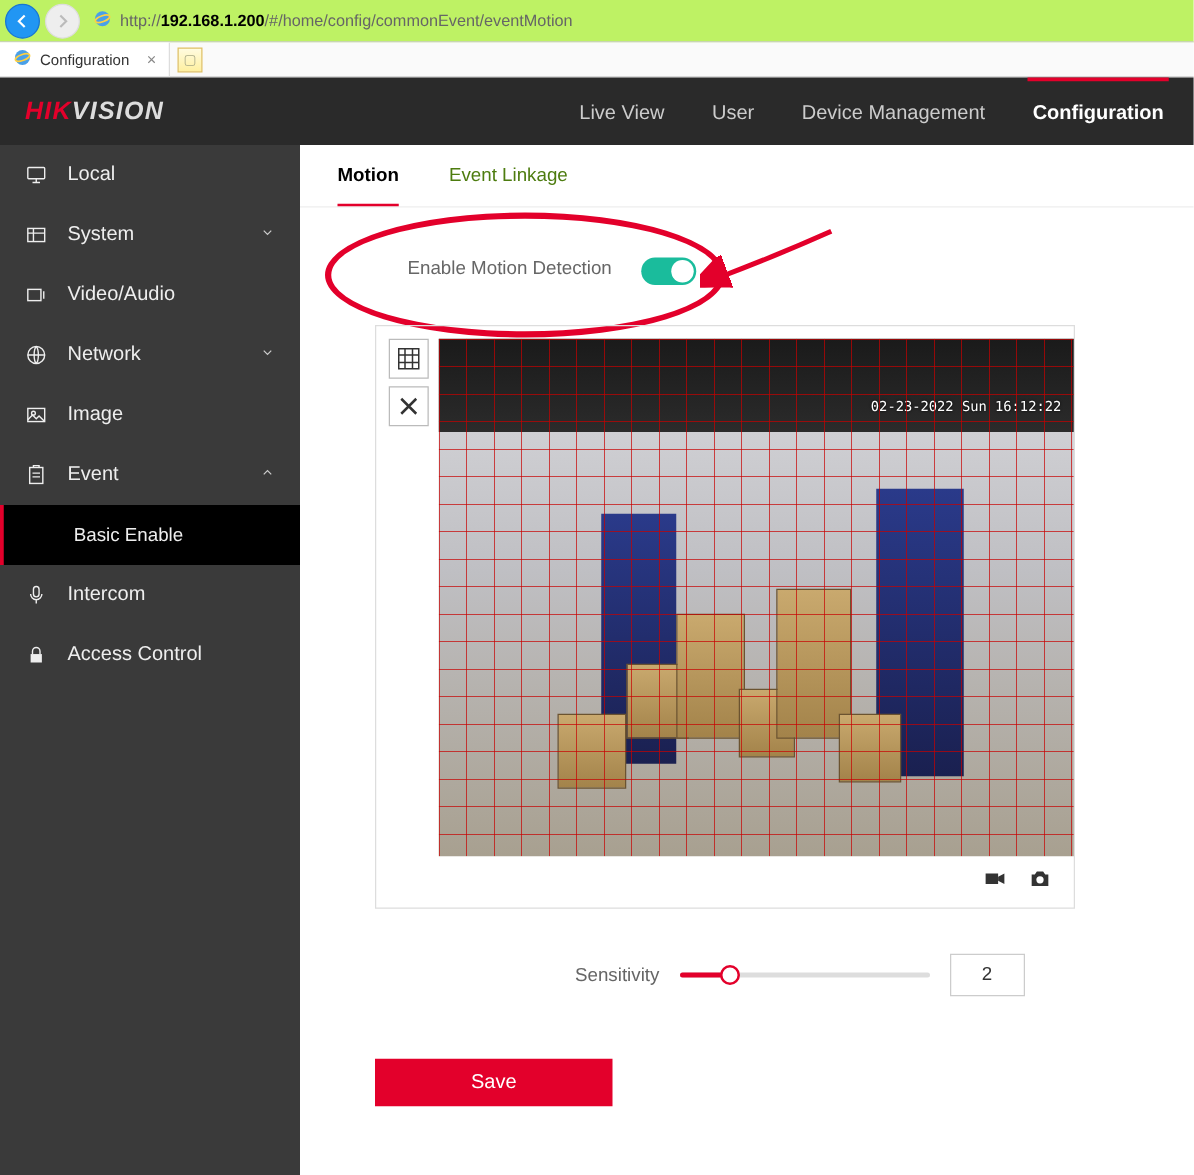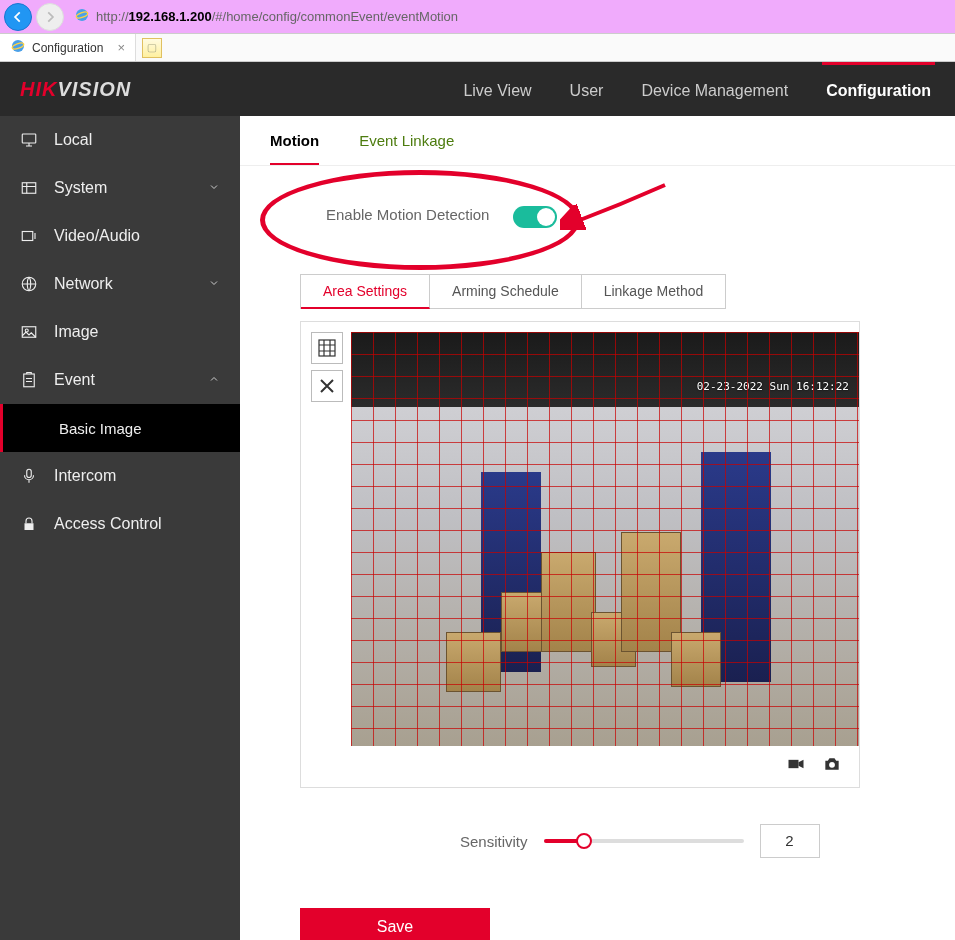--- a/index.html
+++ b/index.html
@@ -1,19 +1,19 @@
 <!DOCTYPE html>
 <html><head>
 <meta charset="utf-8">
 <style>
   * { box-sizing: border-box; margin: 0; padding: 0; }
   body { font-family: "Segoe UI", Arial, sans-serif; font-size: 14px; background: #fff; color: #333; width: 955px; }
   
   
-  .browser-bar { display: flex; align-items: center; height: 34px; border-bottom: 1px solid #ccc; background: #f0abfc; padding: 0 4px; gap: 4px; }
+  .browser-bar { display: flex; align-items: center; height: 34px; border-bottom: 1px solid #ccc; background: #bef264; padding: 0 4px; gap: 4px; }
   .nav-btn { width: 28px; height: 28px; border-radius: 50%; display: flex; align-items: center; justify-content: center; }
   .nav-back { background: #2196f3; color: #fff; border: 1px solid #1976d2; }
   .nav-fwd { background: #eee; color: #bbb; border: 1px solid #ddd; }
   .url-bar { flex: 1; display: flex; align-items: center; gap: 6px; padding: 0 6px; font-size: 13px; color: #666; }
   .ie-icon svg { width: 16px; height: 16px; }
   .tab-bar { display: flex; align-items: center; height: 28px; border-bottom: 1px solid #ccc; background: #fafafa; font-size: 12px; }
   .tab { display: flex; align-items: center; gap: 6px; padding: 0 10px; height: 100%; border-right: 1px solid #ddd; background: #fff; }
   .tab-close { color: #888; font-size: 13px; cursor: pointer; margin-left: 8px; }
   .new-tab { width: 20px; height: 20px; margin-left: 6px; border: 1px solid #e0c060; background: linear-gradient(#fffbe0,#fff0a0); display:flex; align-items:center; justify-content:center; font-size:11px; color:#aa8; }
   
@@ -192,21 +192,21 @@
             <rect x="5" y="4" width="14" height="17"></rect>
             <path d="M9 4V2h6v2M8 10h8M8 14h8"></path>
           </svg>
         </span>
       <span>Event</span>
       <span class="chev"><svg viewBox="0 0 24 24">
             <path d="M6 15l6-6 6 6"></path>
           </svg></span>
     </div>
     <div class="side-sub">
-      <span>Basic Image</span>
+      <span>Basic Enable</span>
     </div>
     <div class="side-item">
       <span class="side-icon">
           <svg viewBox="0 0 24 24">
             <rect x="9" y="3" width="6" height="11" rx="3"></rect>
             <path d="M6 11a6 6 0 0012 0M12 17v4"></path>
           </svg>
         </span>
       <span>Intercom</span>
     </div>
@@ -239,25 +239,20 @@
         </svg>
     </div>
 
     <div class="highlight-area">
       <div class="toggle-row">
         <span class="toggle-label">Enable Motion Detection</span>
         <div class="toggle"></div>
       </div>
     </div>
 
-    <div class="subtabs">
-      <div class="subtab active">Area Settings</div>
-      <div class="subtab">Arming Schedule</div>
-      <div class="subtab">Linkage Method</div>
-    </div>
 
     <div class="preview-wrap">
       <div class="preview-tools">
         <div class="tool-btn">
           <svg width="18" height="18" viewBox="0 0 18 18" fill="none" stroke="#333" stroke-width="1.2">
               <rect x="1" y="1" width="16" height="16"></rect>
               <path d="M1 6h16M1 12h16M6 1v16M12 1v16"></path>
             </svg>
         </div>
         <div class="tool-btn">

